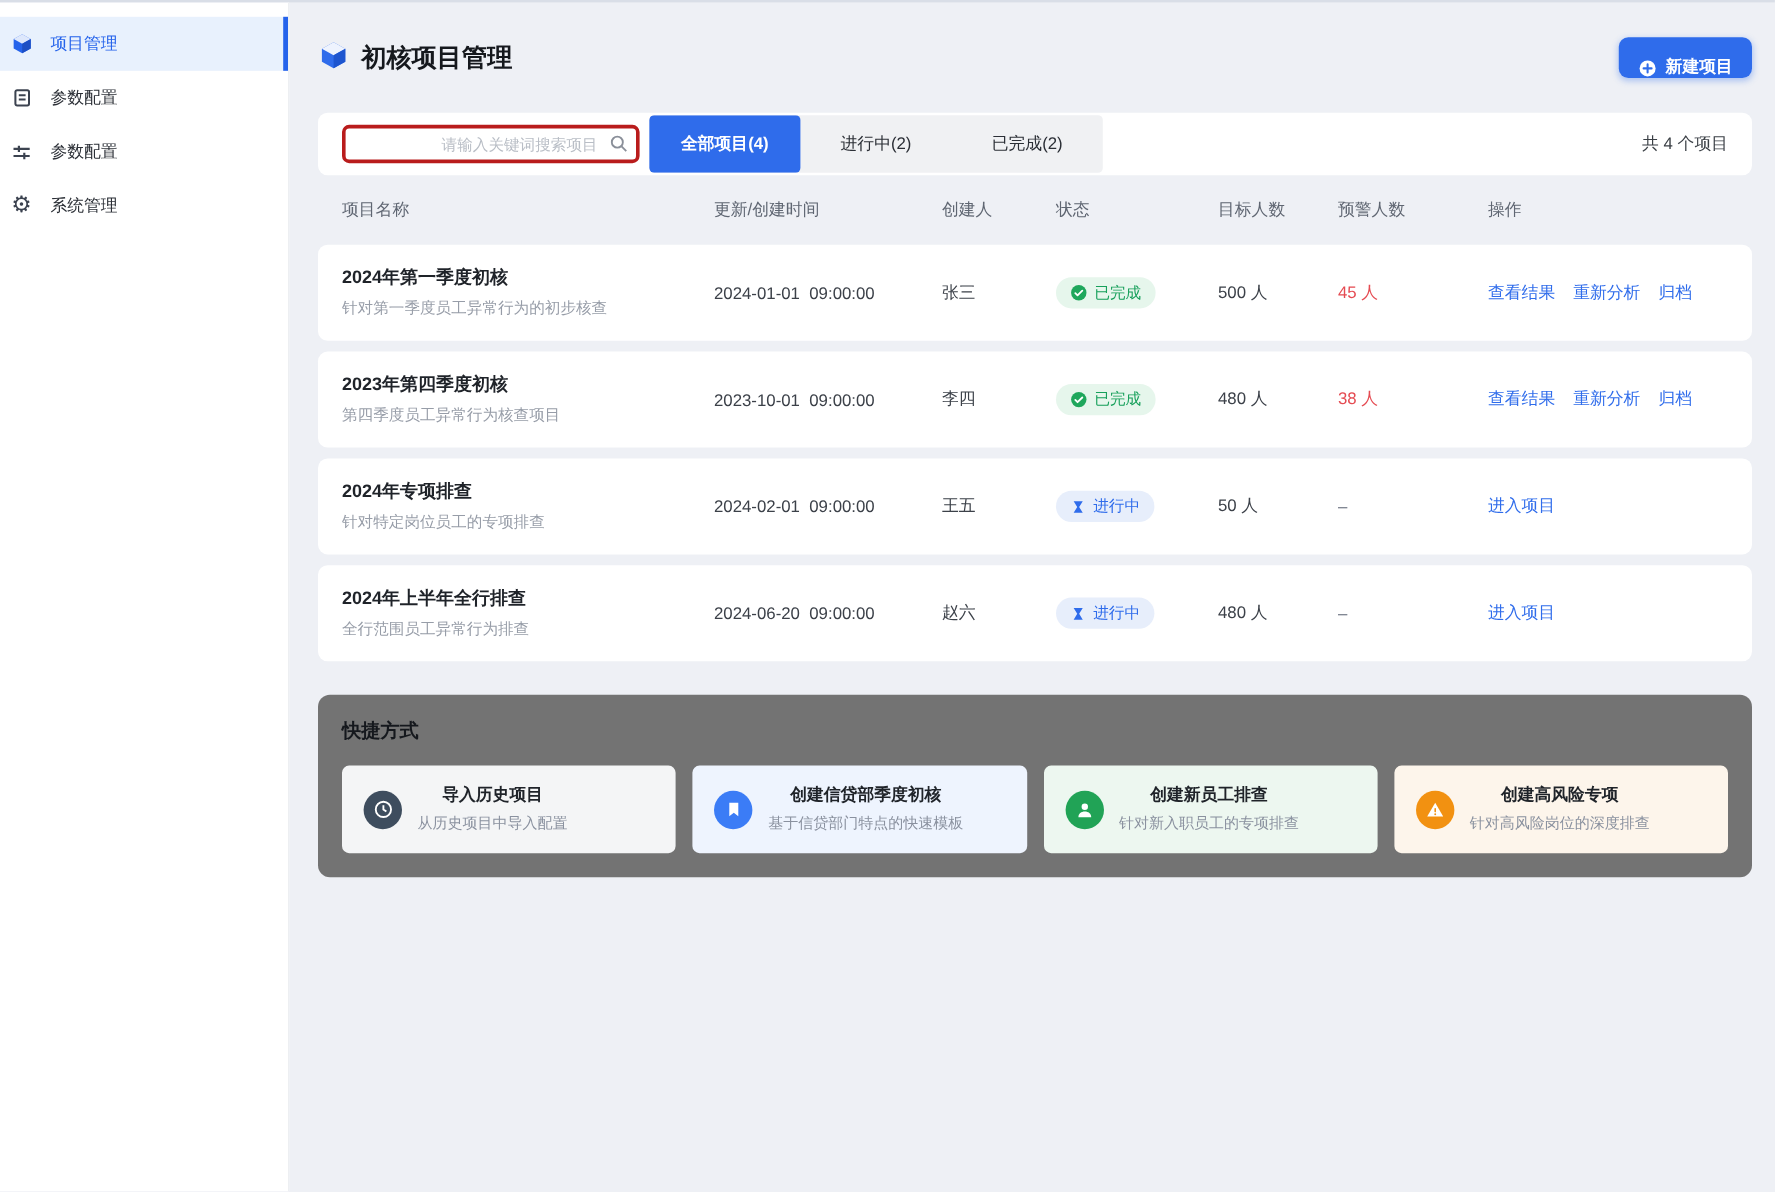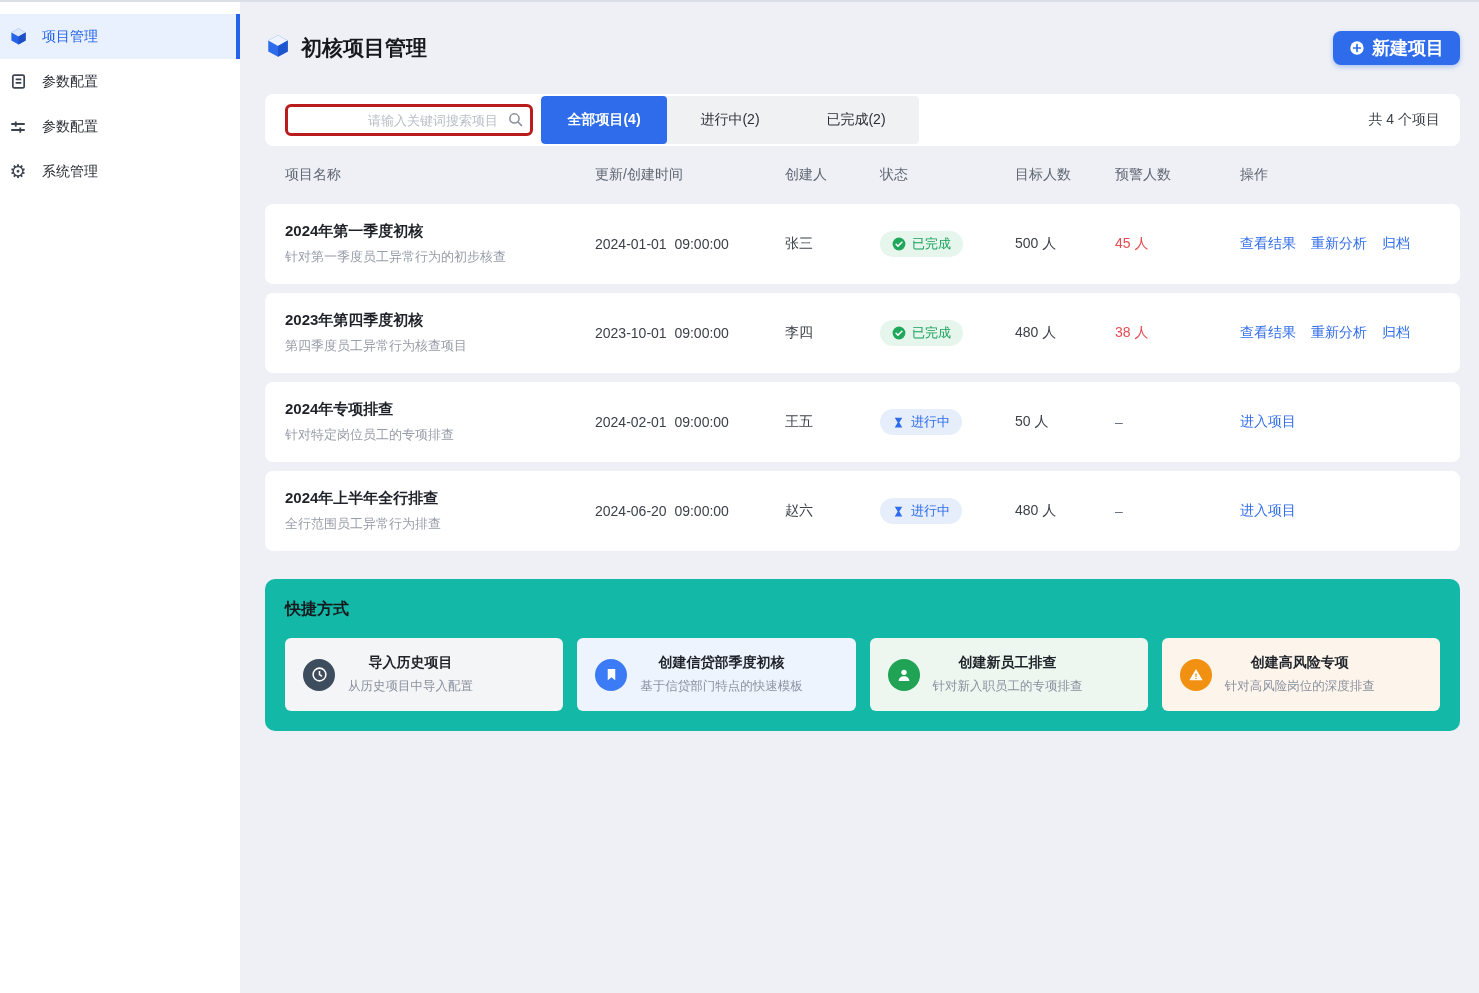--- a/index.html
+++ b/index.html
@@ -25,22 +25,22 @@
   .side-item.active::after {
     content:""; position:absolute; right:0; top:0; bottom:0; width:4px; background:#2563eb;
   }
   .gear-glyph { font-size:19px; line-height:1; color:#3c4350; font-family:"DejaVu Sans",sans-serif; }
   
   .main { flex:1; padding:0 19px 0 24px; }
   .page-header { height:92px; display:flex; align-items:center; justify-content:space-between; }
   .page-header .left { display:flex; align-items:center; gap:10px; }
   .page-title { font-size:21px; font-weight:700; color:#15181d; }
   .btn-primary {
-    display:flex; align-items:center; gap:7px; background:#2f6ceb; color:#fff;
-    border:none; border-radius:8px; height:34px; padding:0 16px; font-size:18px;
+    display:flex; align-items:flex-end; gap:7px; background:#2f6ceb; color:#fff;
+    border:none; border-radius:8px; height:34px; padding:0 16px; font-size:14px;
     font-weight:700; cursor:pointer; box-shadow:0 2px 5px rgba(47,108,235,.35);
     font-family:inherit;
   }
   
   .toolbar-card {
     background:#fff; border-radius:8px; height:52px; display:flex; align-items:center;
     padding:0 20px; gap:8px;
   }
   .search-box {
     position:relative; width:248px; height:32px; flex:none;
@@ -78,21 +78,21 @@
     border-radius:13px; font-size:13px;
   }
   .badge.done { background:#e6f6ec; color:#17a05b; }
   .badge.progress { background:#e7eefb; color:#2f6ceb; }
   .cell-warning { font-size:14px; }
   .cell-warning.alert { color:#e54b52; }
   .cell-warning.none { color:#6b7280; }
   .cell-actions { display:flex; gap:15px; }
   .cell-actions a { font-size:14px; color:#2f6ceb; text-decoration:none; cursor:pointer; white-space:nowrap; }
   
-  .shortcuts-card { background:#14b8a6; border-radius:10px; margin-top:28px; padding:20px; }
+  .shortcuts-card { background:#737373; border-radius:10px; margin-top:28px; padding:20px; }
   .shortcuts-title { font-size:16px; font-weight:700; color:#15181d; margin-bottom:18px; }
   .shortcut-grid { display:grid; grid-template-columns:repeat(4,1fr); gap:14px; }
   .shortcut {
     border-radius:6px; height:73px; display:flex; align-items:center; gap:13px;
     padding:0 18px; cursor:pointer;text-align:center;
   }
   .shortcut .circle {
     width:32px; height:32px; border-radius:50%; flex:none;
     display:flex; align-items:center; justify-content:center;
   }

